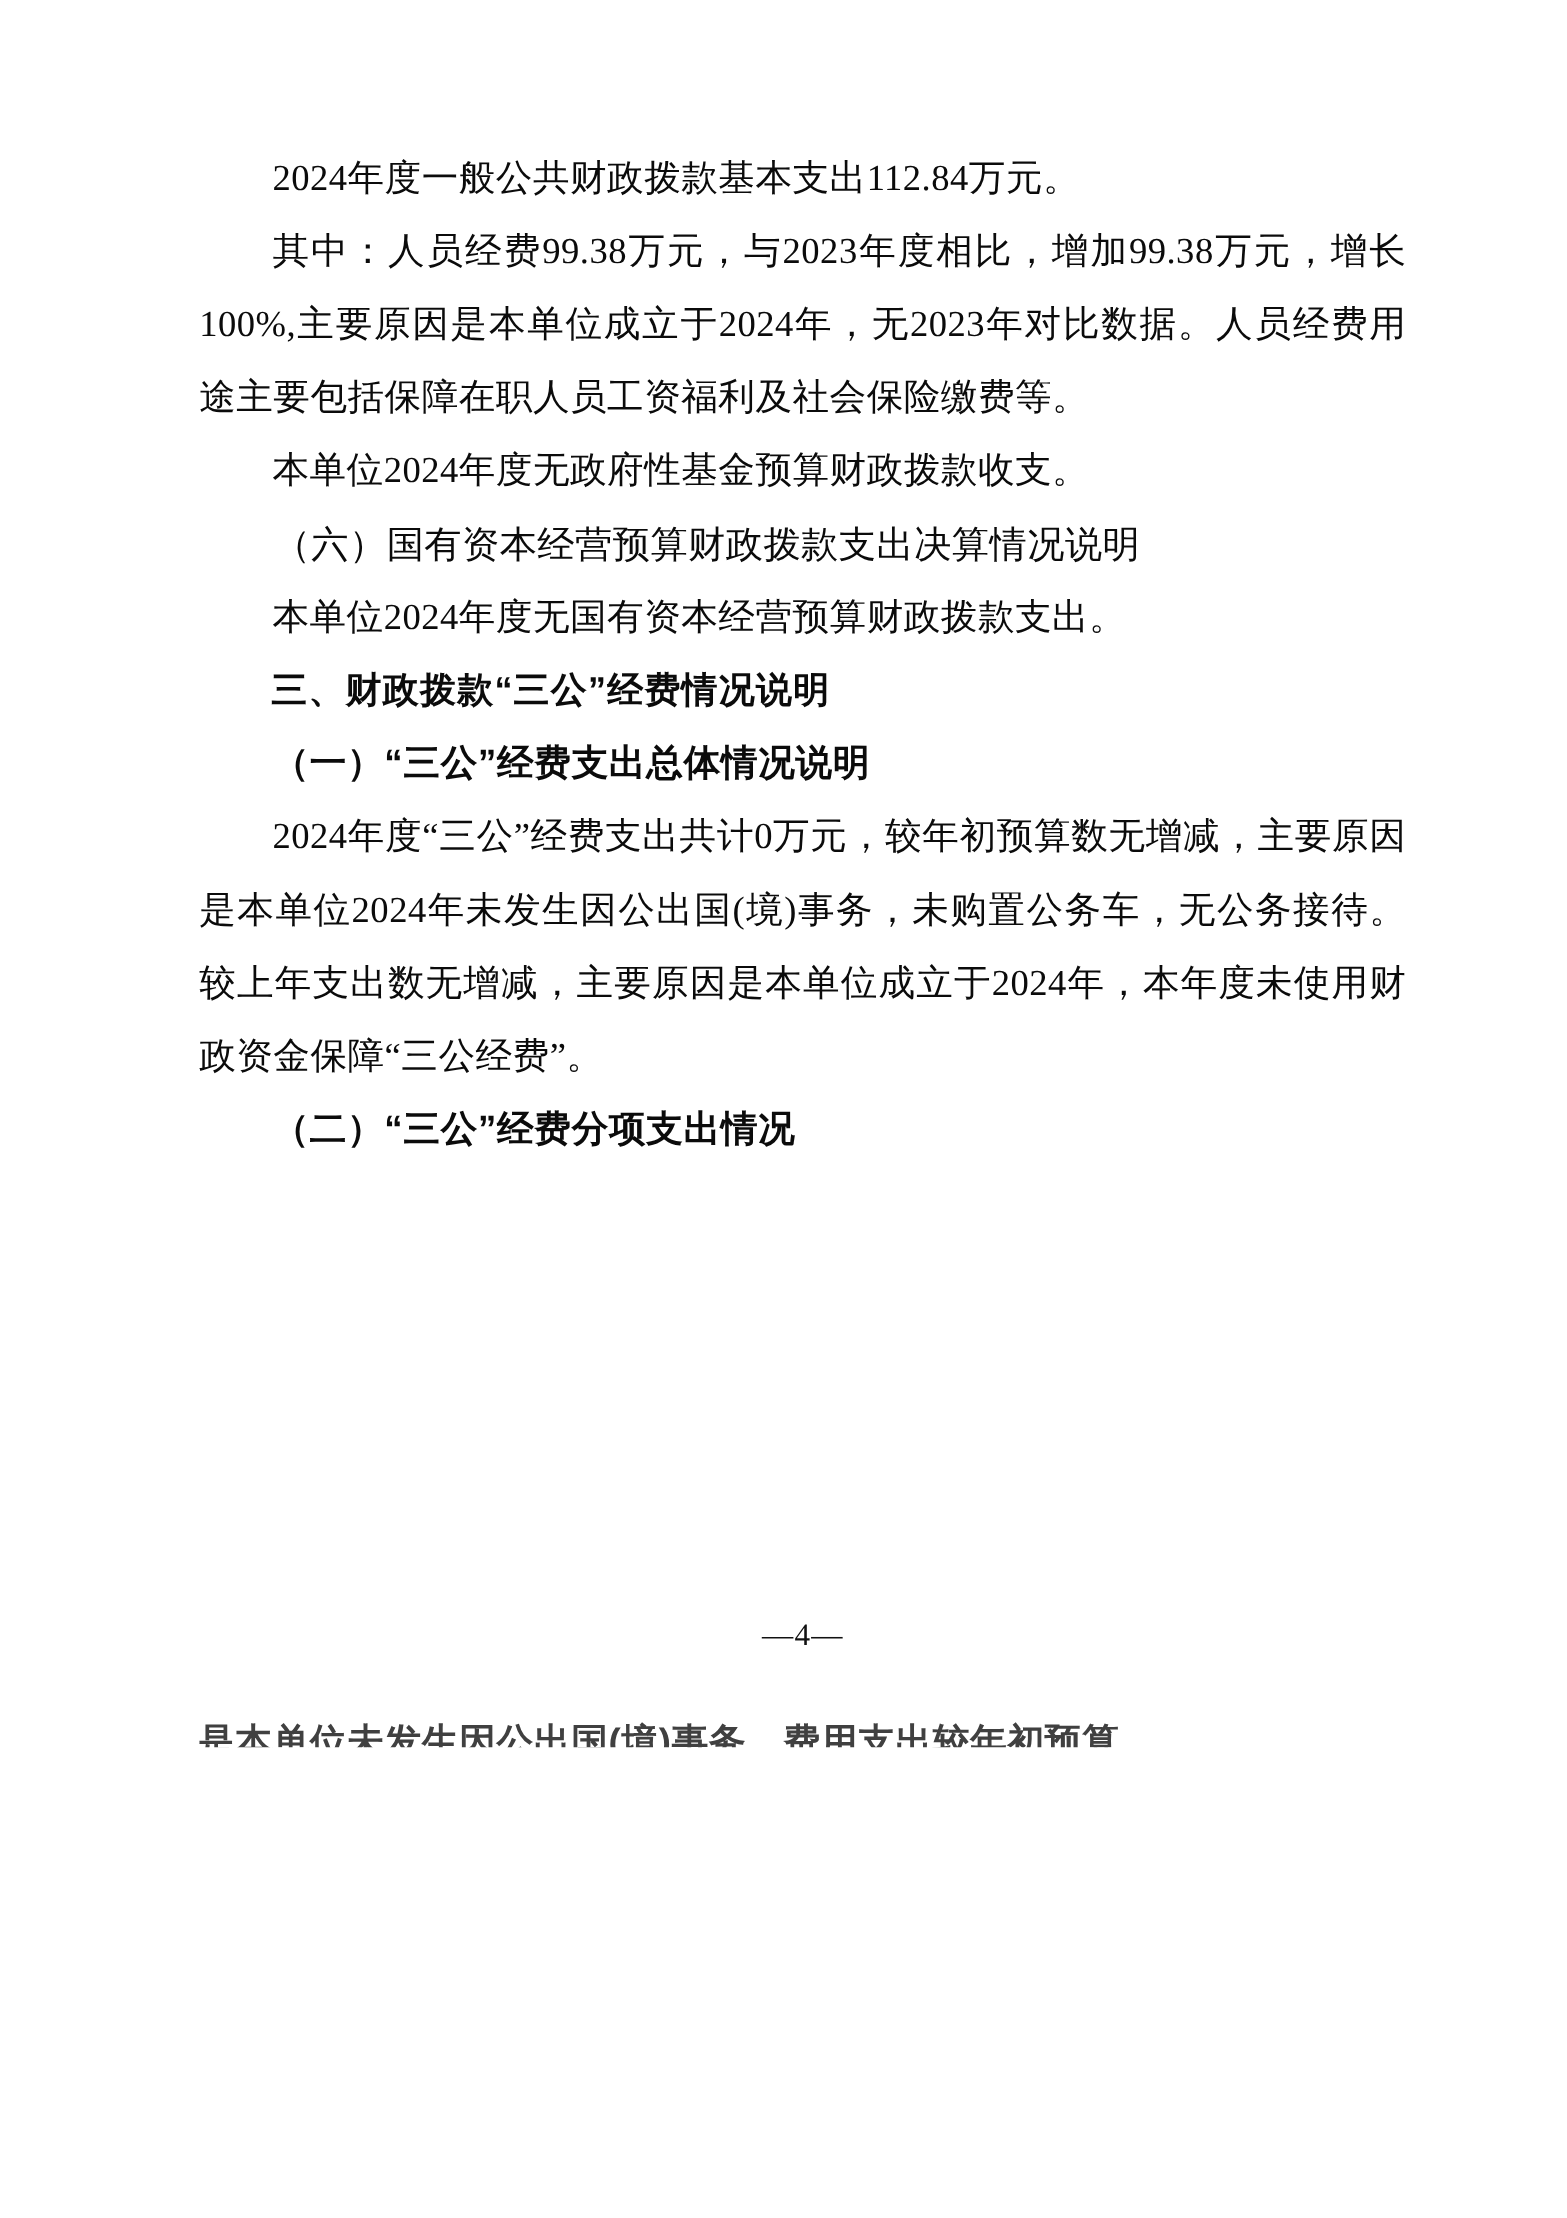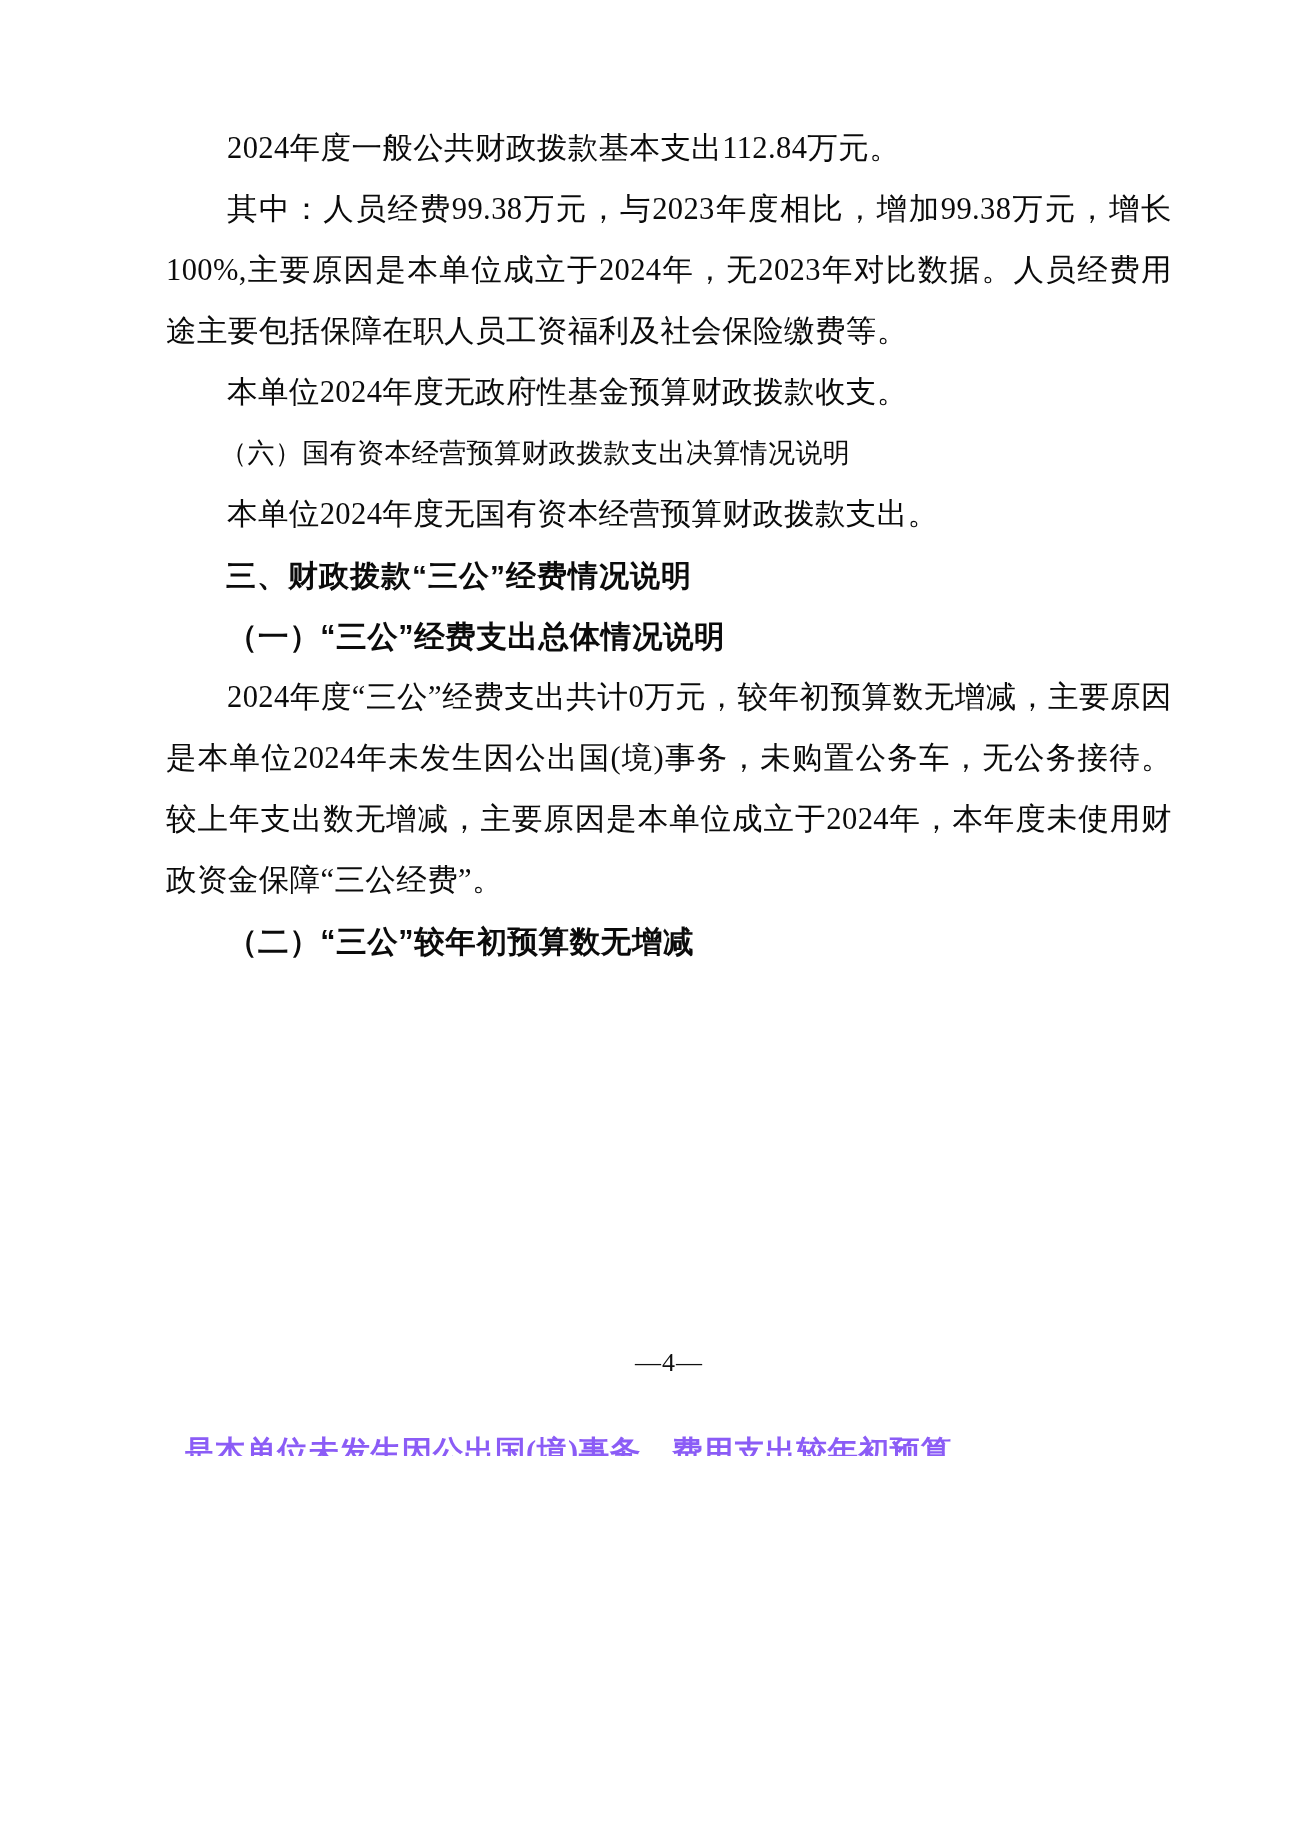--- a/index.html
+++ b/index.html
@@ -46,52 +46,52 @@
   }
   .heading-2 {
     font-family: "Liberation Sans", "DejaVu Sans", sans-serif;
     font-weight: bold;
     font-size: 30.5px;
     line-height: 61px;
     letter-spacing: 0.6px;
     text-indent: 2em;
   }
   .heading-3 {
-    font-size: 27px;
+    font-size: 31px;
     line-height: 61px;
     text-indent: 2em;
   }
   .blk {
     margin: 0;
   }
   .footer {
     position: absolute;
     left: 0;
     right: 0;
     bottom: 78px;
     text-align: center;
     font-size: 26px;
     line-height: 30px;
     color: #111;
     letter-spacing: 1px;
   }
   .cut-line {
     position: absolute;
-    left: 168px;
+    left: 149px;
     right: 150px;
     bottom: 0;
     height: 34px;
     overflow: hidden;
-    font-family: Liberation Serif, serif;
+    font-family: Liberation Sans, sans-serif;
     font-weight: bold;
     font-size: 30.5px;
     line-height: 61px;
     letter-spacing: 0.6px;
     text-indent: 0;
-    color: #8b5cf6;
+    color: #404040;
   }
 </style>
 </head>
 <body>
 
 <div class="page">
   <div class="doc-body">
 
     <p class="blk para">2024年度一般公共财政拨款基本支出112.84万元。</p>
 
@@ -104,21 +104,21 @@
     <p class="blk heading-3">（六）国有资本经营预算财政拨款支出决算情况说明</p>
 
     <p class="blk para">本单位2024年度无国有资本经营预算财政拨款支出。</p>
 
     <p class="blk heading-1">三、财政拨款“三公”经费情况说明</p>
 
     <p class="blk heading-2">（一）“三公”经费支出总体情况说明</p>
 
     <p class="blk para">2024年度“三公”经费支出共计0万元，较年初预算数无增减，主要原因是本单位2024年未发生因公出国(境)事务，未购置公务车，无公务接待。较上年支出数无增减，主要原因是本单位成立于2024年，本年度未使用财政资金保障“三公经费”。</p>
 
-    <p class="blk heading-2">（二）“三公”较年初预算数无增减</p>
+    <p class="blk heading-2">（二）“三公”经费分项支出情况</p>
 
 
   </div>
 
   <div class="footer">—4—</div>
 
   <div class="cut-line">是本单位未发生因公出国(境)事务。费用支出较年初预算</div>
 </div>
 
 </body></html>

